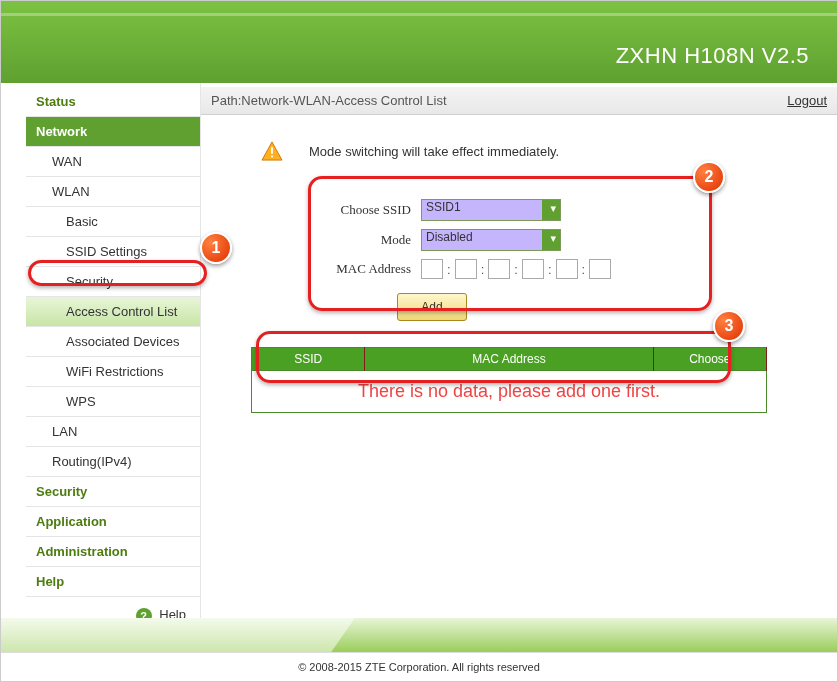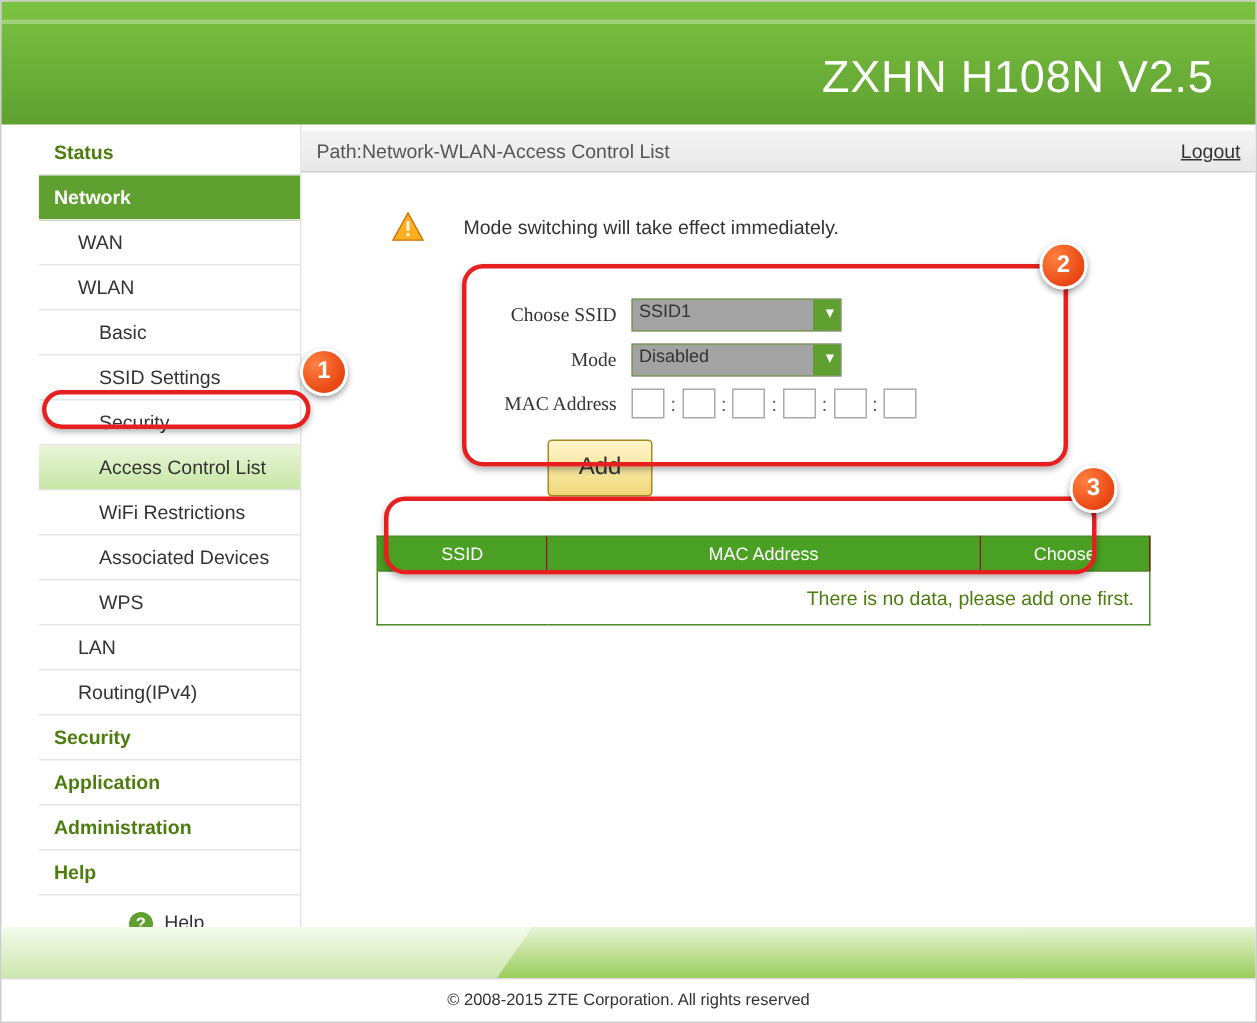--- a/index.html
+++ b/index.html
@@ -1,51 +1,51 @@
 <!DOCTYPE html>
 <html><head>
 <meta charset="utf-8">
 <style>
 * { box-sizing: border-box; margin: 0; padding: 0; }
 body { font-family: Arial, sans-serif; font-size: 13px; background: #fff; color: #333; }
 .outer { width: 838px; height: 682px; position: relative; background: #fff; border: 1px solid #ccc; }
 .header { height: 82px; background: linear-gradient(to bottom, #7cc242 0%, #5fa030 100%); position: relative; }
 .header-stripe { position: absolute; top: 12px; left: 0; right: 0; height: 3px; background: rgba(255,255,255,0.3); }
-.header-title { position: absolute; right: 28px; bottom: 14px; color: #fff; font-size: 30px; font-weight: 300; letter-spacing: 0.5px; }
+.header-title { position: absolute; right: 28px; bottom: 14px; color: #fff; font-size: 22px; font-weight: 300; letter-spacing: 0.5px; }
 .body { display: flex; min-height: 510px; }
 .sidebar { width: 175px; background: #fff; padding-top: 4px; border-right: 1px solid #e5e5e5; margin-left: 25px; }
 .sidebar-item { display: block; padding: 7px 10px; border-bottom: 1px solid #e5e5e5; cursor: pointer; color: #4d7c0f; }
 .sidebar-item.top { font-weight: bold; }
 .sidebar-item.active-top { background: #5fa030; color: #fff; font-weight: bold; }
 .sidebar-sub { padding-left: 26px; font-weight: normal; color: #333; }
 .sidebar-sub.sub2 { padding-left: 40px; }
 .sidebar-sub.active-sub { background: linear-gradient(to bottom, #e8f5d8, #c8e6a6); color: #333; }
-.help-row { text-align: center; padding: 10px 14px 10px 10px; border-bottom: 1px solid #e5e5e5; }
+.help-row { text-align: right; padding: 10px 14px 10px 10px; border-bottom: 1px solid #e5e5e5; }
 .help-icon { display: inline-flex; width: 16px; height: 16px; background: #5fa030; border-radius: 50%; color: #fff; font-weight: bold; font-size: 11px; align-items: center; justify-content: center; margin-right: 4px; vertical-align: middle; }
 .content { flex: 1; padding: 0; position: relative; }
 .breadcrumb-bar { background: linear-gradient(to bottom, #f4f4f4, #e8e8e8); border-bottom: 1px solid #d0d0d0; padding: 6px 10px; display: flex; justify-content: space-between; align-items: flex-end; margin-top: 4px; }
 .breadcrumb { color: #555; }
 .logout { color: #333; text-decoration: underline; cursor: pointer; }
 .notice { margin: 26px 0 20px 60px; display: flex; align-items: center; gap: 26px; }
 .warn-icon { width: 22px; height: 20px; }
 .warn-icon svg { width: 100%; height: 100%; }
 .form-box { margin: 0 70px 12px 70px; padding: 18px 30px 14px 30px; position: relative; }
 .form-row { display: flex; align-items: center; margin-bottom: 8px; }
 .form-label { width: 120px; text-align: right; padding-right: 10px; color: #333; font-family: Liberation Serif, serif; }
-.sel { border: 1px solid #7c9a5a; background: #a3a3a3; height: 22px; width: 140px; padding: 0 4px; font-size: 12px; position: relative; }
+.sel { border: 1px solid #7c9a5a; background: #c4b5fd; height: 22px; width: 140px; padding: 0 4px; font-size: 12px; position: relative; }
 .sel::after { content: ""; position: absolute; right: 0; top: 0; width: 18px; height: 100%; background: #5fa030; }
 .sel::before { content: "▾"; position: absolute; right: 4px; top: 2px; color: #fff; z-index: 2; font-size: 11px; }
 .mac-inputs { display: flex; align-items: center; gap: 4px; }
 .mac-box { width: 22px; height: 20px; border: 1px solid #aaa; background: #fff; text-align: center; font-size: 11px; }
 .mac-sep { color: #555; }
-.add-btn { margin-left: 64px; margin-top: 6px; width: 70px; height: 38px; border: 1px solid #aa8820; background: linear-gradient(to bottom, #fff6cc, #f0d878); border-radius: 3px; cursor: pointer; font-size: 16px; color: #333; }
+.add-btn { margin-left: 96px; margin-top: 6px; width: 70px; height: 28px; border: 1px solid #aa8820; background: linear-gradient(to bottom, #fff6cc, #f0d878); border-radius: 3px; cursor: pointer; font-size: 12px; color: #333; }
 .table-box { margin: 8px 70px 0 50px; position: relative; }
 .acl-table { width: 100%; border-collapse: collapse; border: 1px solid #4a8a2a; }
 .acl-table th { background: #4aa022; color: #fff; font-weight: normal; padding: 4px; border-right: 1px solid #7f1d1d; font-size: 12px; }
-.acl-table td { text-align: right; padding: 10px; color: #4d7c0f; border-top: 1px solid #4a8a2a; font-size: 13px; }
+.acl-table td { text-align: center; padding: 10px; color: #ef4444; border-top: 1px solid #4a8a2a; font-size: 18px; }
 .footer-area { position: absolute; bottom: 0; left: 0; right: 0; }
 .footer-stripe { height: 34px; background: linear-gradient(to bottom, #e8f5d8, #9acd5a); position: relative; overflow: hidden; }
 .footer-stripe::before { content: ""; position: absolute; left: -60px; top: -20px; width: 400px; height: 80px; background: rgba(255,255,255,0.5); transform: skewX(-35deg); }
 .copyright { text-align: center; padding: 8px; font-size: 11px; color: #333; border-top: 1px solid #ddd; }
 
 .callout { position: absolute; border: 3px solid #e62020; border-radius: 14px; pointer-events: none; box-shadow: 0 2px 4px rgba(0,0,0,0.3); }
 .badge { position: absolute; width: 32px; height: 32px; border-radius: 50%; background: radial-gradient(circle at 30% 30%, #ff8040, #e03000); color: #fff; font-weight: bold; font-size: 16px; display: flex; align-items: center; justify-content: center; border: 2px solid #fff; box-shadow: 0 2px 4px rgba(0,0,0,0.4); pointer-events: none; }
 .c1 { top: 259px; left: 27px; width: 179px; height: 26px; }
 .b1 { top: 231px; left: 199px; }
 .c2 { top: 175px; left: 307px; width: 404px; height: 135px; }
@@ -65,22 +65,22 @@
   <div class="body">
     <div class="sidebar">
       <div class="sidebar-item top">Status</div>
       <div class="sidebar-item active-top">Network</div>
       <div class="sidebar-item sidebar-sub">WAN</div>
       <div class="sidebar-item sidebar-sub">WLAN</div>
       <div class="sidebar-item sidebar-sub sub2">Basic</div>
       <div class="sidebar-item sidebar-sub sub2">SSID Settings</div>
       <div class="sidebar-item sidebar-sub sub2">Security</div>
       <div class="sidebar-item sidebar-sub sub2 active-sub">Access Control List</div>
+      <div class="sidebar-item sidebar-sub sub2">Associated Devices</div>
       <div class="sidebar-item sidebar-sub sub2">WiFi Restrictions</div>
-      <div class="sidebar-item sidebar-sub sub2">Associated Devices</div>
       <div class="sidebar-item sidebar-sub sub2">WPS</div>
       <div class="sidebar-item sidebar-sub">LAN</div>
       <div class="sidebar-item sidebar-sub">Routing(IPv4)</div>
       <div class="sidebar-item top">Security</div>
       <div class="sidebar-item top">Application</div>
       <div class="sidebar-item top">Administration</div>
       <div class="sidebar-item top">Help</div>
       <div class="help-row">
         <span class="help-icon">?</span>
         <span>Help</span>

